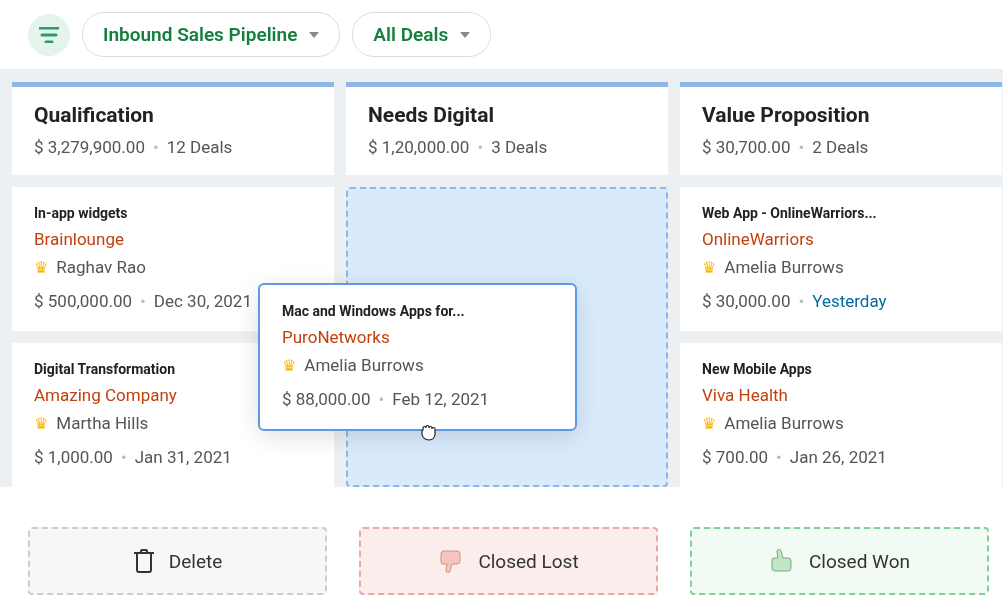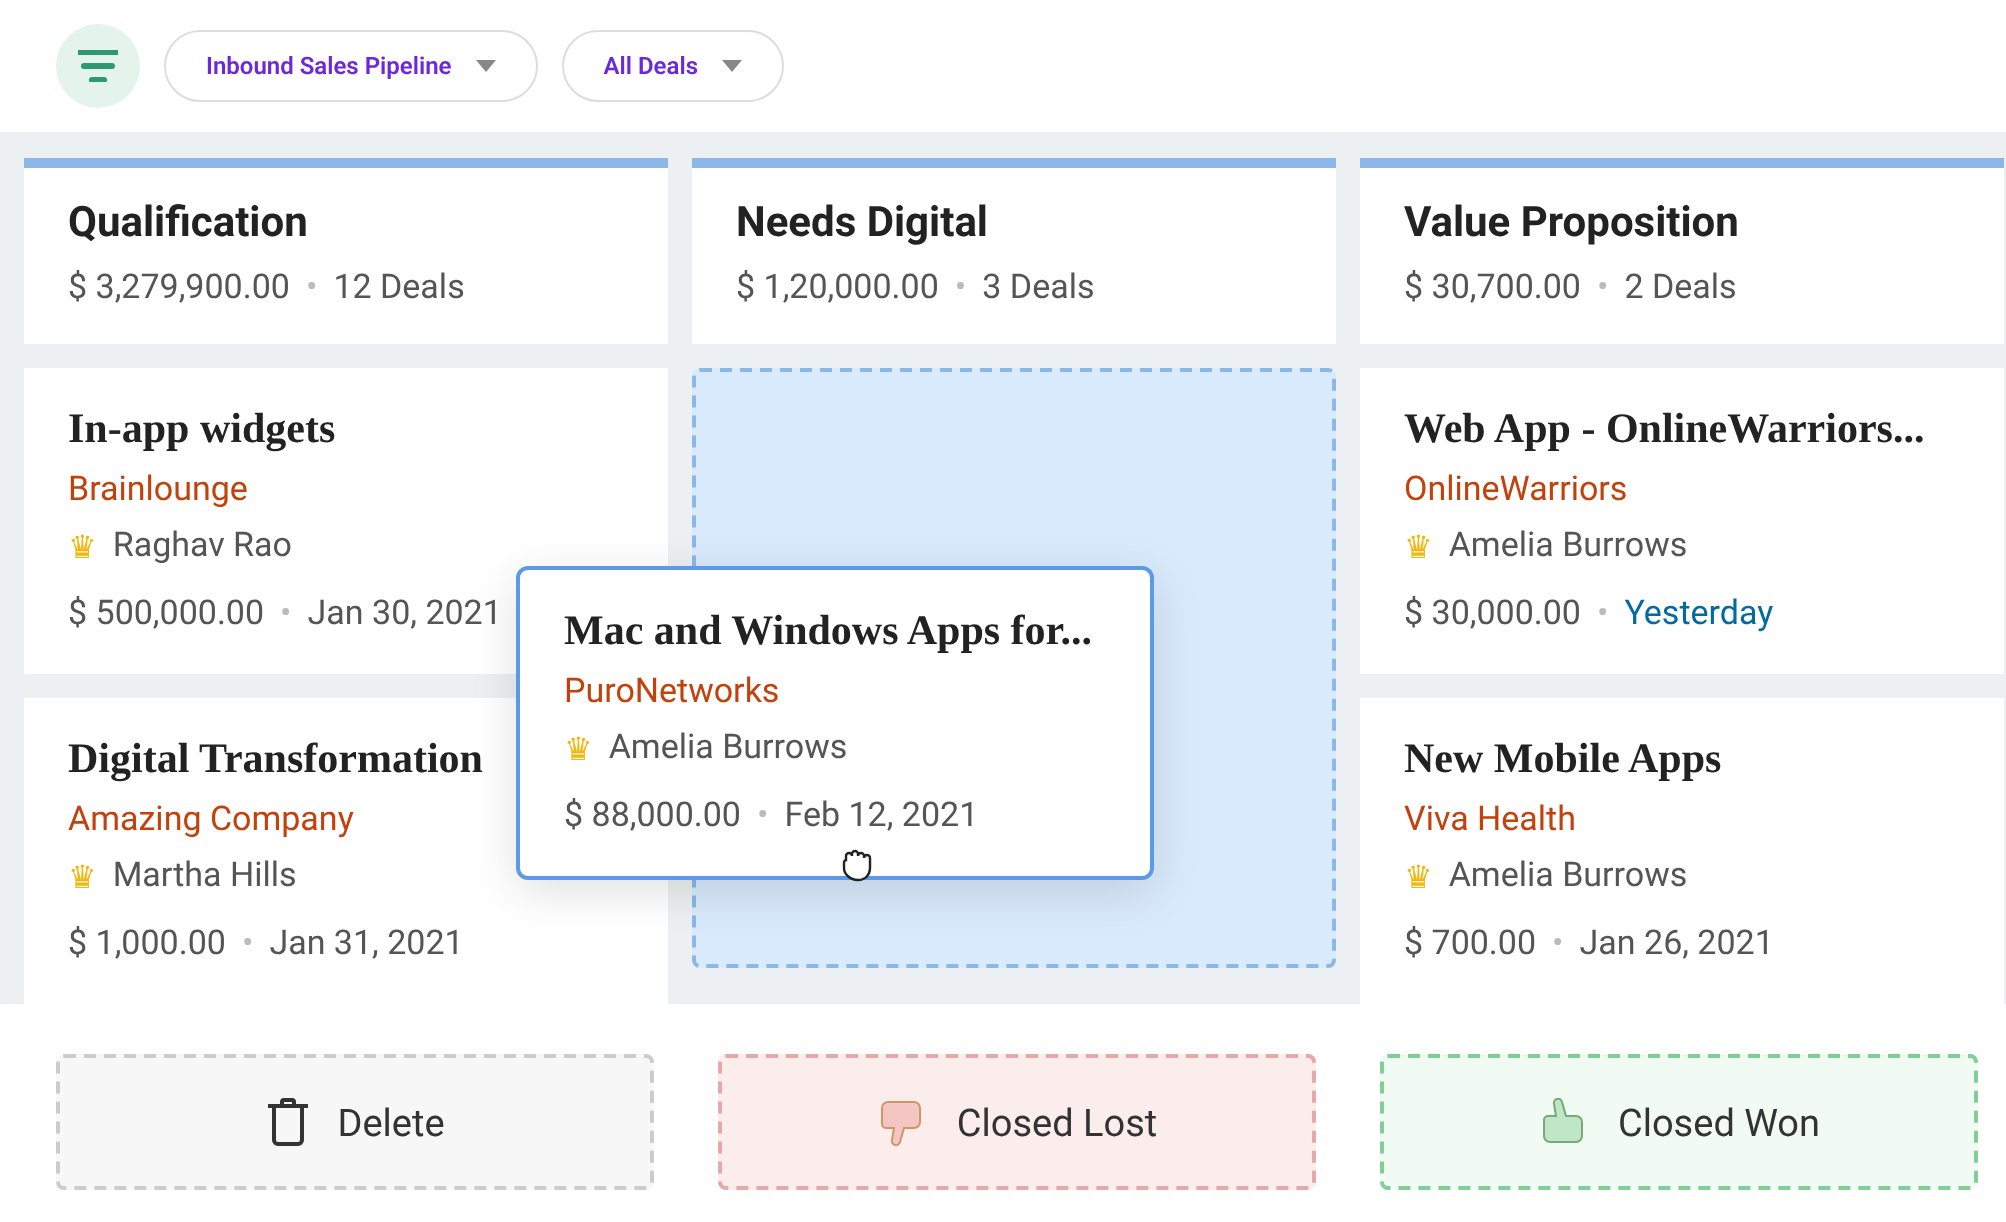--- a/index.html
+++ b/index.html
@@ -1,30 +1,30 @@
 <!DOCTYPE html>
 <html><head>
 <meta charset="utf-8">
 <style>
 * { box-sizing: border-box; margin: 0; padding: 0; }
 body { font-family: -apple-system, BlinkMacSystemFont, "Segoe UI", Roboto, sans-serif; background: #fff; color: #222; width: 1003px; height: 611px; overflow: hidden; position: relative; }
 
 .top-bar { display: flex; align-items: center; gap: 12px; padding: 12px 18px 12px 28px; border-bottom: 1px solid #eee; }
 .filter-btn { width: 42px; height: 42px; border-radius: 50%; background: #e5f3ed; display: flex; align-items: center; justify-content: center; cursor: pointer; }
-.dropdown { display: flex; align-items: center; gap: 12px; border: 1px solid #ddd; border-radius: 22px; padding: 10px 20px; cursor: pointer; font-size: 12px; font-weight: 600; color: #6d28d9; }
+.dropdown { display: flex; align-items: center; gap: 12px; border: 1px solid #ddd; border-radius: 22px; padding: 10px 20px; cursor: pointer; font-size: 19px; font-weight: 600; color: #15803d; }
 .chev { width: 0; height: 0; border-left: 5px solid transparent; border-right: 5px solid transparent; border-top: 6px solid #888; }
 
 .board { display: flex; gap: 12px; padding: 12px 0 0 12px; background: #edf0f2; position: relative; }
 .col { width: 322px; flex-shrink: 0; display: flex; flex-direction: column; gap: 12px; }
 .col-header { background: #fff; border-top: 5px solid #8cb7e8; padding: 16px 22px 18px; border-radius: 0; }
 .col-title { font-size: 21px; font-weight: 700; margin-bottom: 10px; color: #222; }
 .col-meta { display: flex; align-items: center; gap: 8px; font-size: 17px; color: #555; }
 .dot { color: #bbb; }
 .card { background: #fff; padding: 18px 22px 20px; }
-.card-title { font-size: 21px; font-weight: 700; margin-bottom: 8px; white-space: nowrap; overflow: hidden; text-overflow: ellipsis; color: #222; font-family: Liberation Serif, serif; }
+.card-title { font-size: 14px; font-weight: 700; margin-bottom: 8px; white-space: nowrap; overflow: hidden; text-overflow: ellipsis; color: #222; }
 .card-company { font-size: 17px; color: #c2410c; margin-bottom: 8px; }
 .card-owner { display: flex; align-items: center; gap: 8px; font-size: 17px; color: #555; margin-bottom: 14px; }
 .crown { color: #f5b50a; font-size: 16px; }
 .card-footer { display: flex; align-items: center; gap: 8px; font-size: 17px; color: #555; }
 .overdue { color: #0369a1; }
 
 .drop-zone { border: 2px dashed #8bb8e8; background: #d9eafc; border-radius: 4px; height: 300px; }
 
 .drag-card { position: absolute; top: 283px; left: 258px; width: 319px; background: #fff; border: 2px solid #5a9ae6; border-radius: 6px; padding: 18px 22px 20px; box-shadow: 0 6px 24px rgba(0,0,0,0.12); z-index: 20; }
 .grab-cursor { position: absolute; top: 420px; left: 418px; z-index: 30; font-size: 20px; color: #333; }
@@ -68,21 +68,21 @@
     <div class="card">
       <div class="card-title">In-app widgets</div>
       <div class="card-company">Brainlounge</div>
       <div class="card-owner">
         <span class="crown">♛</span>
         <span>Raghav Rao</span>
       </div>
       <div class="card-footer">
         <span>$ 500,000.00</span>
         <span class="dot">•</span>
-        <span>Jan 30, 2021</span>
+        <span>Dec 30, 2021</span>
       </div>
     </div>
     <div class="card">
       <div class="card-title">Digital Transformation</div>
       <div class="card-company">Amazing Company</div>
       <div class="card-owner">
         <span class="crown">♛</span>
         <span>Martha Hills</span>
       </div>
       <div class="card-footer">

